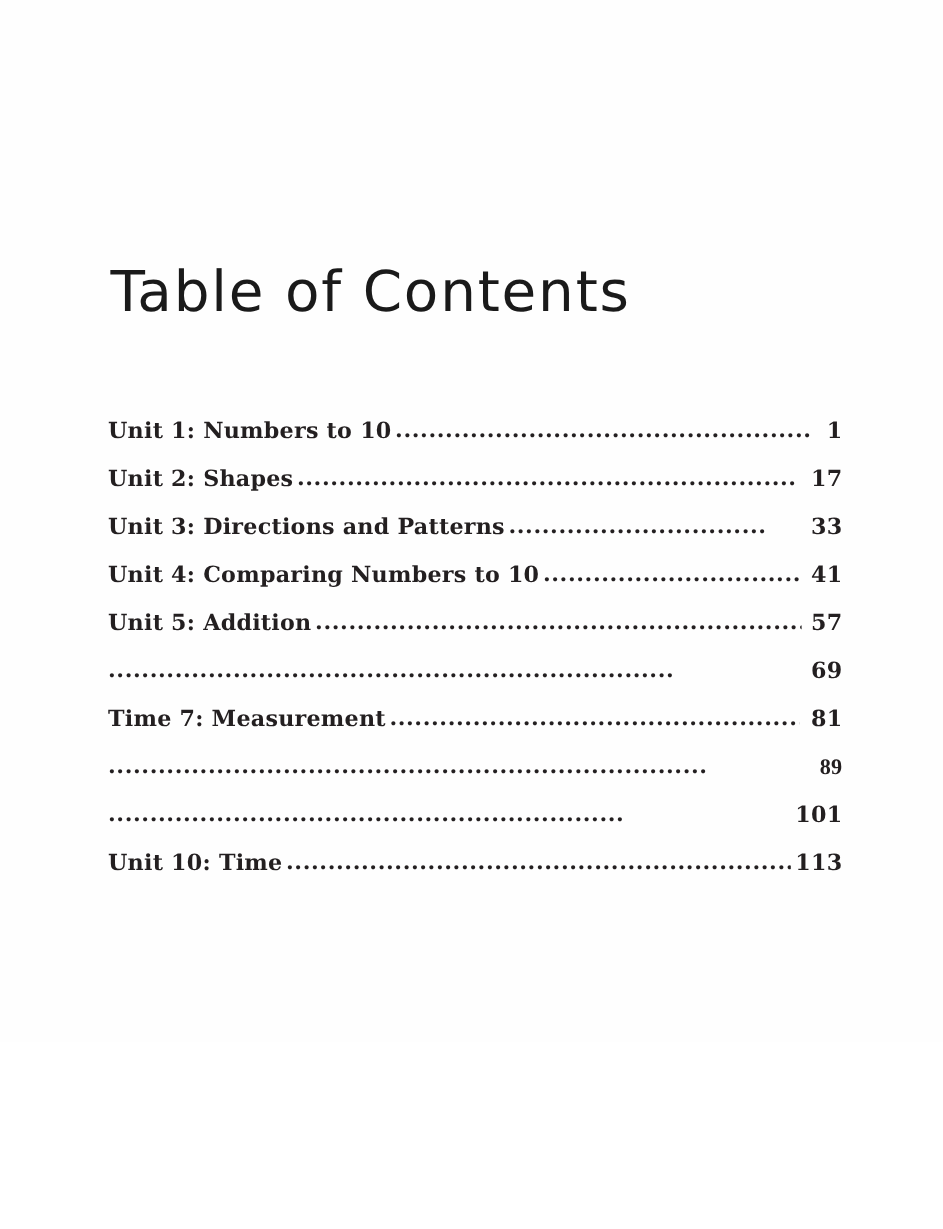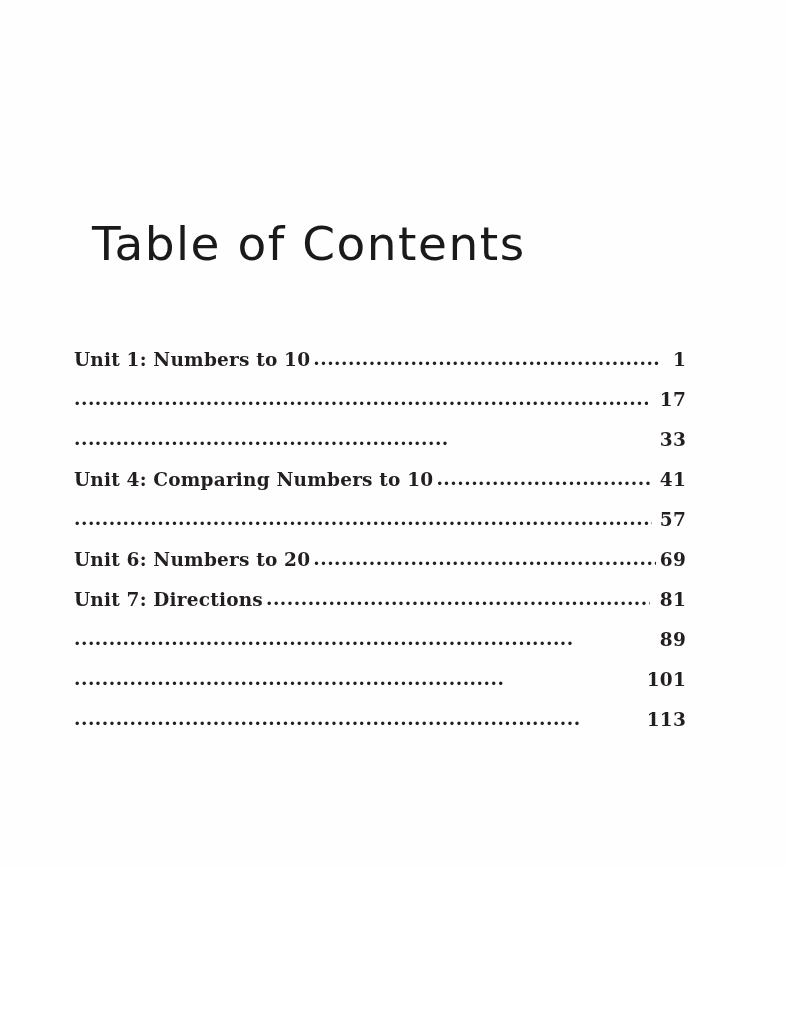--- a/index.html
+++ b/index.html
@@ -28,21 +28,21 @@
     top: 185px;
     font-family: "DejaVu Sans", sans-serif;
     font-size: 47px;
     font-weight: 400;
     letter-spacing: 1.5px;
     color: #1a1a1a;
     white-space: nowrap;
   }
   .toc-list {
     position: absolute;
-    left: 74px;
+    left: 90px;
     top: 340px;
     width: 612px;
   }
   .toc-row {
     display: flex;
     align-items: flex-end;
     font-family: "DejaVu Serif", serif;
     font-size: 18.5px;
     font-weight: 700;
     color: #231f20;
@@ -82,61 +82,64 @@
 
   <div class="toc-list">
 
     <div class="toc-row">
       <span class="toc-label">Unit 1: Numbers to 10</span>
       <span class="toc-dots">..............................................................................</span>
       <span class="toc-page" style="padding-left: 12px;">1</span>
     </div>
 
     <div class="toc-row">
+      <span class="toc-label">Unit 2: Shapes</span>
       <span class="toc-dots">...........................................................................................</span>
       <span class="toc-page" style="padding-left: 12px;">17</span>
     </div>
 
     <div class="toc-row">
+      <span class="toc-label">Unit 3: Directions and Patterns</span>
       <span class="toc-dots">......................................................</span>
       <span class="toc-page" style="padding-left: 8px; margin-left: 28px;">33</span>
     </div>
 
     <div class="toc-row">
       <span class="toc-label">Unit 4: Comparing Numbers to 10</span>
       <span class="toc-dots">..............................................</span>
       <span class="toc-page" style="padding-left: 8px;">41</span>
     </div>
 
     <div class="toc-row">
+      <span class="toc-label">Unit 5: Addition</span>
       <span class="toc-dots">......................................................................................</span>
       <span class="toc-page" style="padding-left: 8px;">57</span>
     </div>
 
     <div class="toc-row">
-      <span class="toc-label">Unit 6: Numbers to 20</span>
       <span class="toc-dots">....................................................................</span>
       <span class="toc-page" style="padding-left: 4px;">69</span>
     </div>
 
     <div class="toc-row">
-      <span class="toc-label">Unit 7: Directions</span>
+      <span class="toc-label">Time 7: Measurement</span>
       <span class="toc-dots">.....................................................................</span>
       <span class="toc-page" style="padding-left: 10px; text-align: center;">81</span>
     </div>
 
     <div class="toc-row">
       <span class="toc-dots">........................................................................</span>
-      <span class="toc-page" style="padding-left: 4px;">89</span>
+      <span class="toc-page" style="padding-left: 4px; font-family: Liberation Serif, serif;">89</span>
     </div>
 
     <div class="toc-row">
       <span class="toc-dots">..............................................................</span>
       <span class="toc-page" style="padding-left: 10px;">101</span>
     </div>
 
     <div class="toc-row">
+      <span class="toc-label">Unit 10: Time</span>
       <span class="toc-dots">.........................................................................</span>
       <span class="toc-page" style="padding-left: 4px;">113</span>
     </div>
 
   </div>
 </div>
 
 </body></html>

